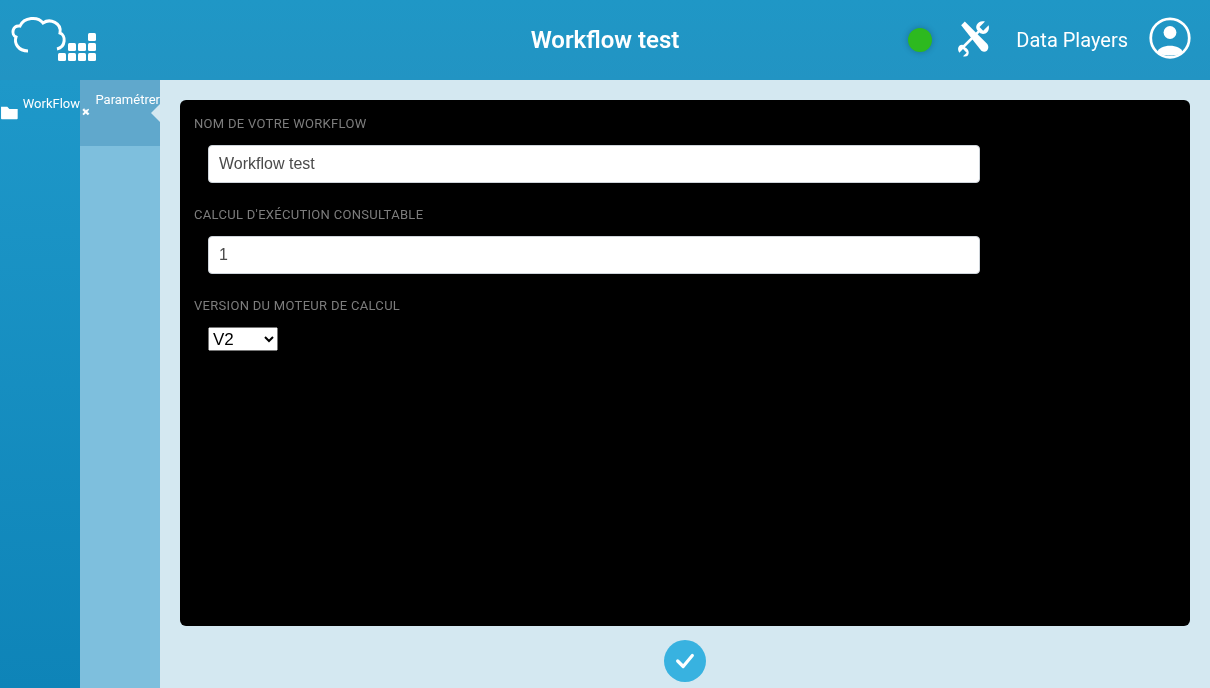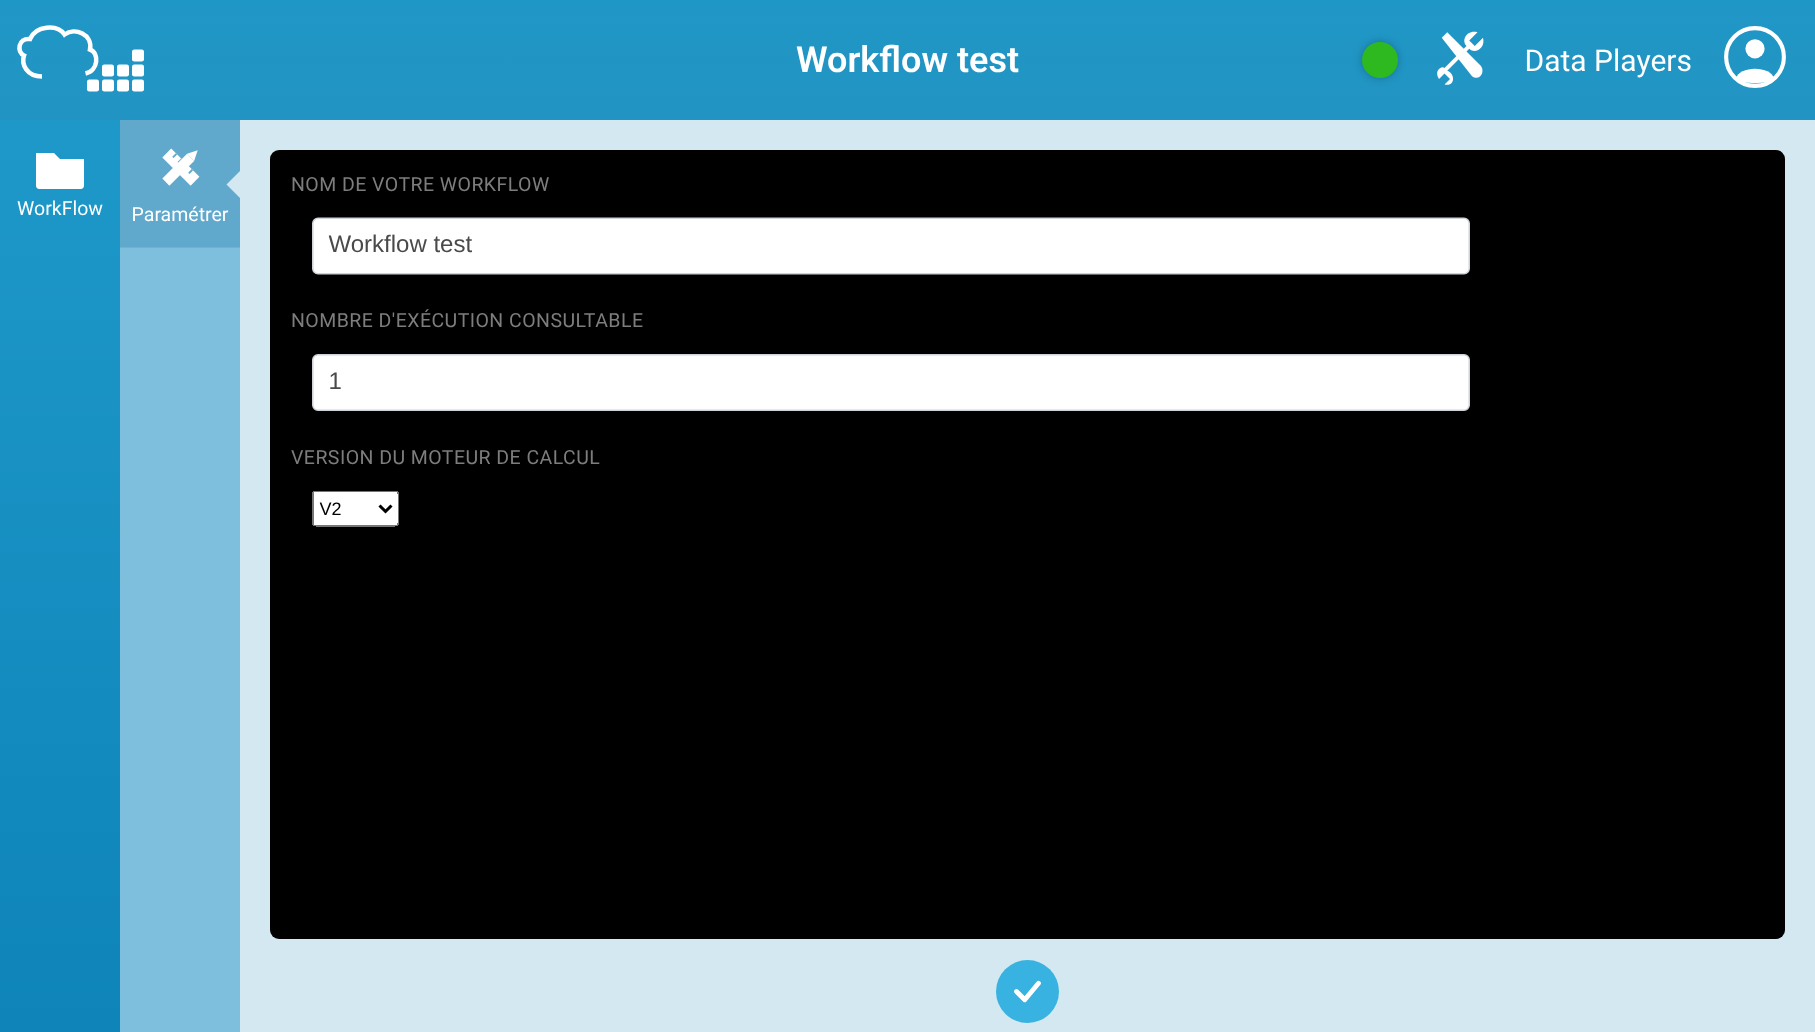--- a/index.html
+++ b/index.html
@@ -82,22 +82,22 @@
       width: 80px;
       background: linear-gradient(180deg, #1e98c9 0%, #0e84b8 100%);
       display: flex;
       flex-direction: column;
       align-items: center;
     }
     .sidebar-item {
       width: 80px;
       padding: 16px 0 10px 0;
       display: flex;
-      flex-direction: column;
-      align-items: center;
+      flex-direction: row;
+      align-items: flex-start;
       color: #fff;
       cursor: pointer;
       gap: 4px;
     }
     .sidebar-item svg {
       width: 36px;
       height: 32px;
     }
     .sidebar-item-label {
       font-size: 13px;
@@ -107,22 +107,22 @@
       width: 80px;
       background: #7ebfdd;
       display: flex;
       flex-direction: column;
       align-items: center;
     }
     .sub-item {
       width: 80px;
       padding: 12px 0 14px 0;
       display: flex;
-      flex-direction: column;
-      align-items: center;
+      flex-direction: row;
+      align-items: flex-start;
       color: #fff;
       cursor: pointer;
       gap: 4px;
       position: relative;
     }
     .sub-item.active {
       background: #60a8cc;
     }
     .sub-item.active::after {
       content: "";
@@ -192,22 +192,22 @@
       padding: 0 10px;
       font-size: 16px;
       color: #4a4a4a;
       margin-left: 14px;
       width: calc(100% - 14px);
       max-width: 772px;
     }
     .select {
       margin-left: 14px;
       height: 24px;
-      font-size: 12px;
-      width: 58px;
+      font-size: 17px;
+      width: 70px;
     }
     .footer {
       display: flex;
       justify-content: center;
       padding: 14px 0 6px 0;
     }
     .confirm-btn {
       width: 42px;
       height: 42px;
       border-radius: 50%;
@@ -291,21 +291,21 @@
 
   <div class="main">
     <div class="card">
       <div class="form">
         <div class="field-label">NOM DE VOTRE WORKFLOW</div>
         <div class="input-wrap">
           <input class="text-input" type="text" value="Workflow test" style="">
         </div>
 
 
-        <div class="field-label">NOMBRE D'EXÉCUTION CONSULTABLE</div>
+        <div class="field-label">CALCUL D'EXÉCUTION CONSULTABLE</div>
         <div class="input-wrap">
           <input class="number-input" type="number" value="1" style="">
         </div>
 
         <div class="field-label">VERSION DU MOTEUR DE CALCUL</div>
         <div class="input-wrap">
           <select class="select">
             <option>V2</option>
           </select>
         </div>

